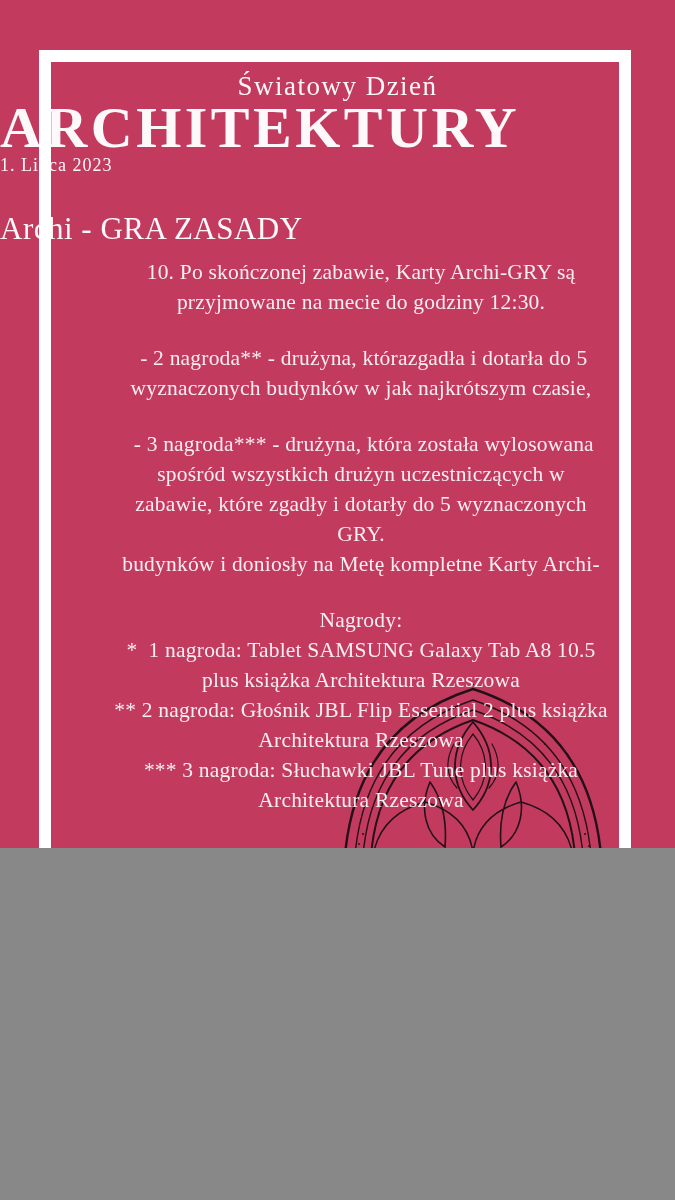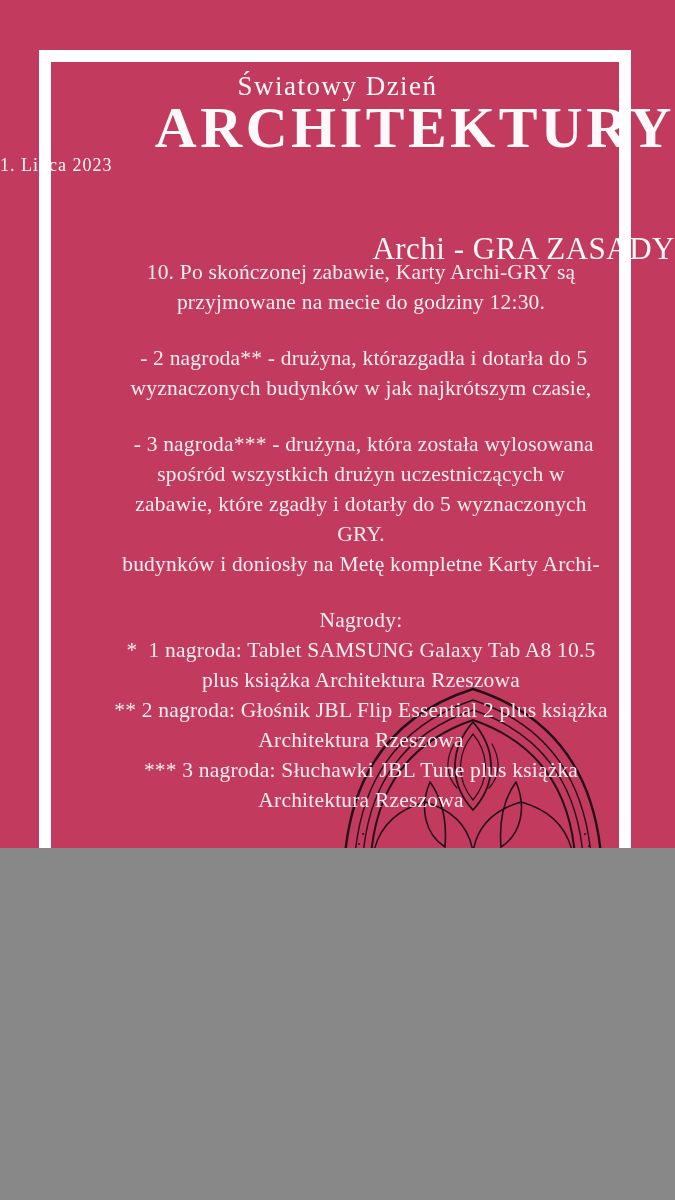--- a/index.html
+++ b/index.html
@@ -39,42 +39,41 @@
   .kicker{
     position:absolute;left:0;right:0;top:73px;
     text-align:center;
     font-size:27px;line-height:1;
     letter-spacing:1.5px;
     color:var(--title_text);
     z-index:3;
   }
   .title{
     position:absolute;left:0;right:0;top:99px;
-    text-align:right;
+    text-align:left;
     font-size:58px;line-height:1;
     font-weight:700;
     letter-spacing:3.5px;
     color:var(--title_text);
     z-index:3;
   }
   .date{
     position:absolute;left:0;right:0;top:156px;
     font-size:18px;line-height:1;
     letter-spacing:1px;
     color:var(--title_text);
     z-index:3;
   }
   .section-title{
     position:absolute;left:0;right:0;top:213px;
-    text-align:right;
+    text-align:left;
     font-size:31px;line-height:1;
     letter-spacing:0.5px;
     color:var(--title_text);
     z-index:3;
-    margin-top:20px;
   }
   .rules{
     position:absolute;left:67px;top:257px;right:20px;
     z-index:3;
     color:var(--body_text);
     font-size:21.5px;
     letter-spacing:0.2px;
   }
   .para{margin:0 0 26px 0;text-align:center;}
   .line{

